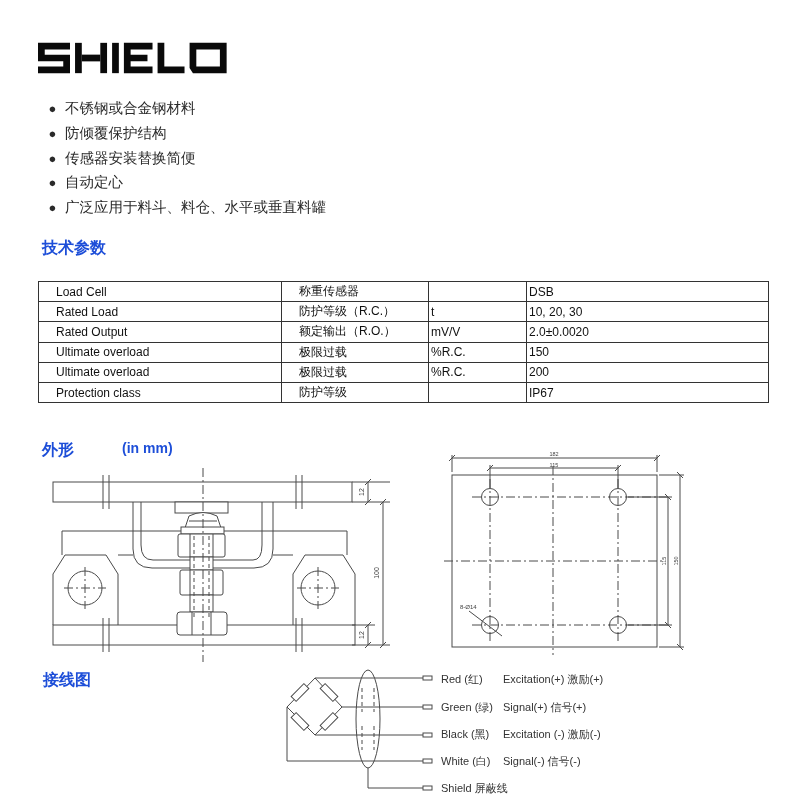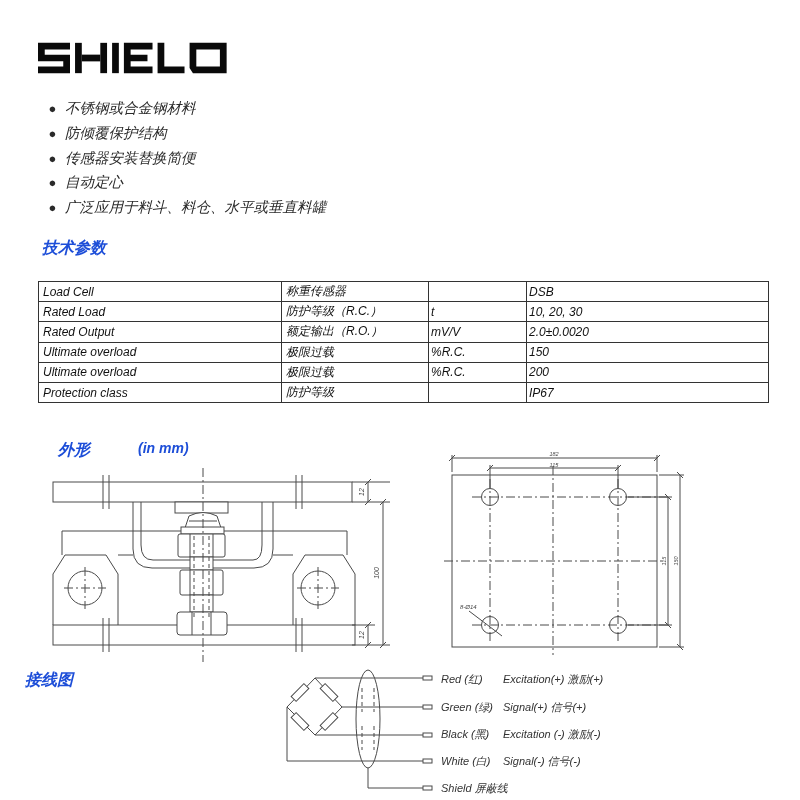--- a/index.html
+++ b/index.html
@@ -1,33 +1,33 @@
 <!DOCTYPE html>
 <html><head>
 <meta charset="utf-8">
 <style>
   html,body{margin:0;padding:0;background:#fff;}
   .page{position:relative;width:800px;height:800px;background:#fff;overflow:hidden;
-        font-family:"Liberation Sans","DejaVu Sans",sans-serif;color:#222;font-style:italic;}
+        font-family:"Liberation Sans","DejaVu Sans",sans-serif;color:#222;}
   .abs{position:absolute;}
   
   .logo{left:38px;top:38px;width:192px;height:40px;}
   
   .features{left:40px;top:96px;margin:0;padding:0;list-style:none;}
   .features li{height:24.8px;line-height:24.8px;font-size:14.5px;color:#2a2a2a;white-space:nowrap;}
   .features li .dot{display:inline-block;width:25px;text-align:center;font-size:13px;}
   
   .h{font-size:16px;font-weight:600;color:#1d4ed8;white-space:nowrap;}
   .specs-title{left:42px;top:238px;}
-  .outline-title{left:58px;top:440px;}
+  .outline-title{left:42px;top:440px;}
   .outline-unit{position:absolute;left:80px;top:0;font-size:14px;font-weight:600;}
-  .wiring-title{left:25px;top:670px;}
+  .wiring-title{left:43px;top:670px;}
   
   .spec-table{left:38px;top:281px;border-collapse:collapse;table-layout:fixed;width:730px;}
-  .spec-table td{border:1px solid #333;font-size:12px;color:#111;padding:1px 4px;height:17.2px;
+  .spec-table td{border:1px solid #333;font-size:12px;color:#111;padding:1px 17px;height:17.2px;
                  overflow:hidden;white-space:nowrap;}
   .spec-table td.c{text-align:left;padding:1px 2px;}
   
   svg{display:block;}
   svg text{font-family:"Liberation Sans","DejaVu Sans",sans-serif;fill:#444;}
   .draw line,.draw path,.draw rect,.draw circle,.draw ellipse{stroke:#4a4a4a;stroke-width:1;fill:none;}
   .draw .white{fill:#fff;}
   .draw .dashdot{stroke-dasharray:9 3 2 3;}
   .draw .dash{stroke-dasharray:4 3;}
   .wire text{fill:#333;}

